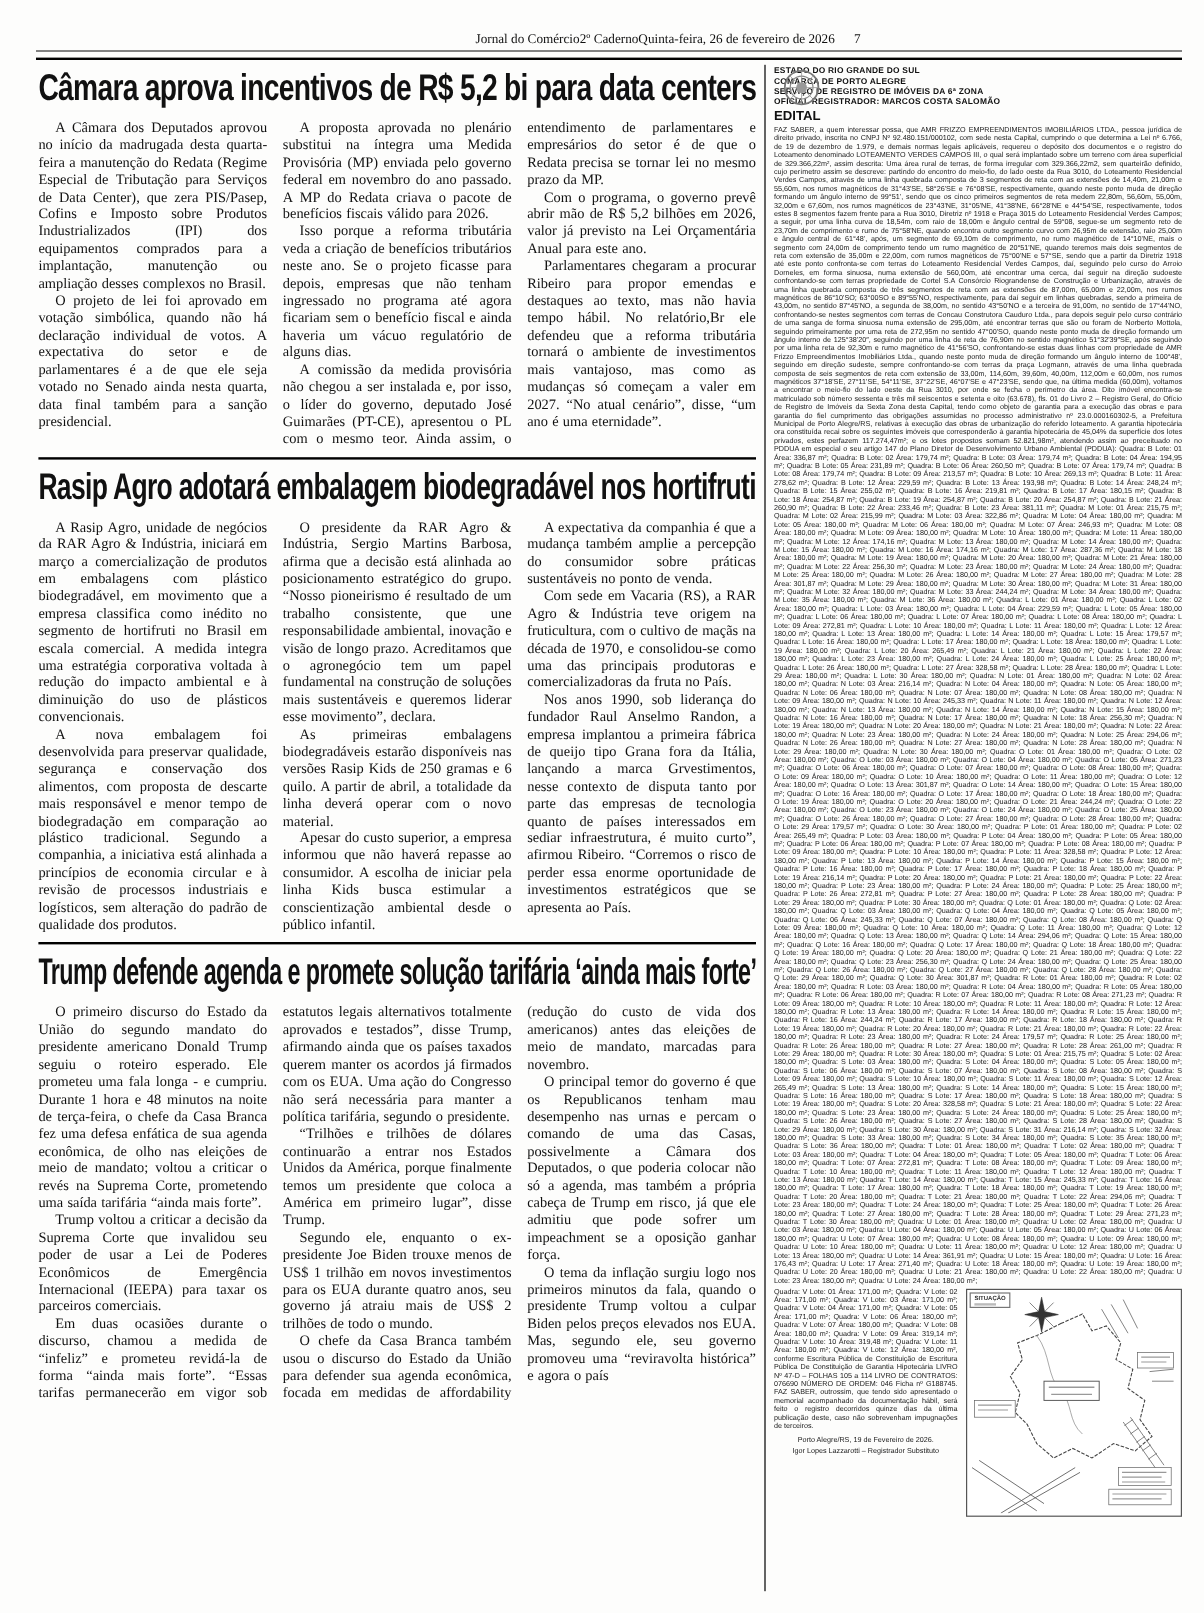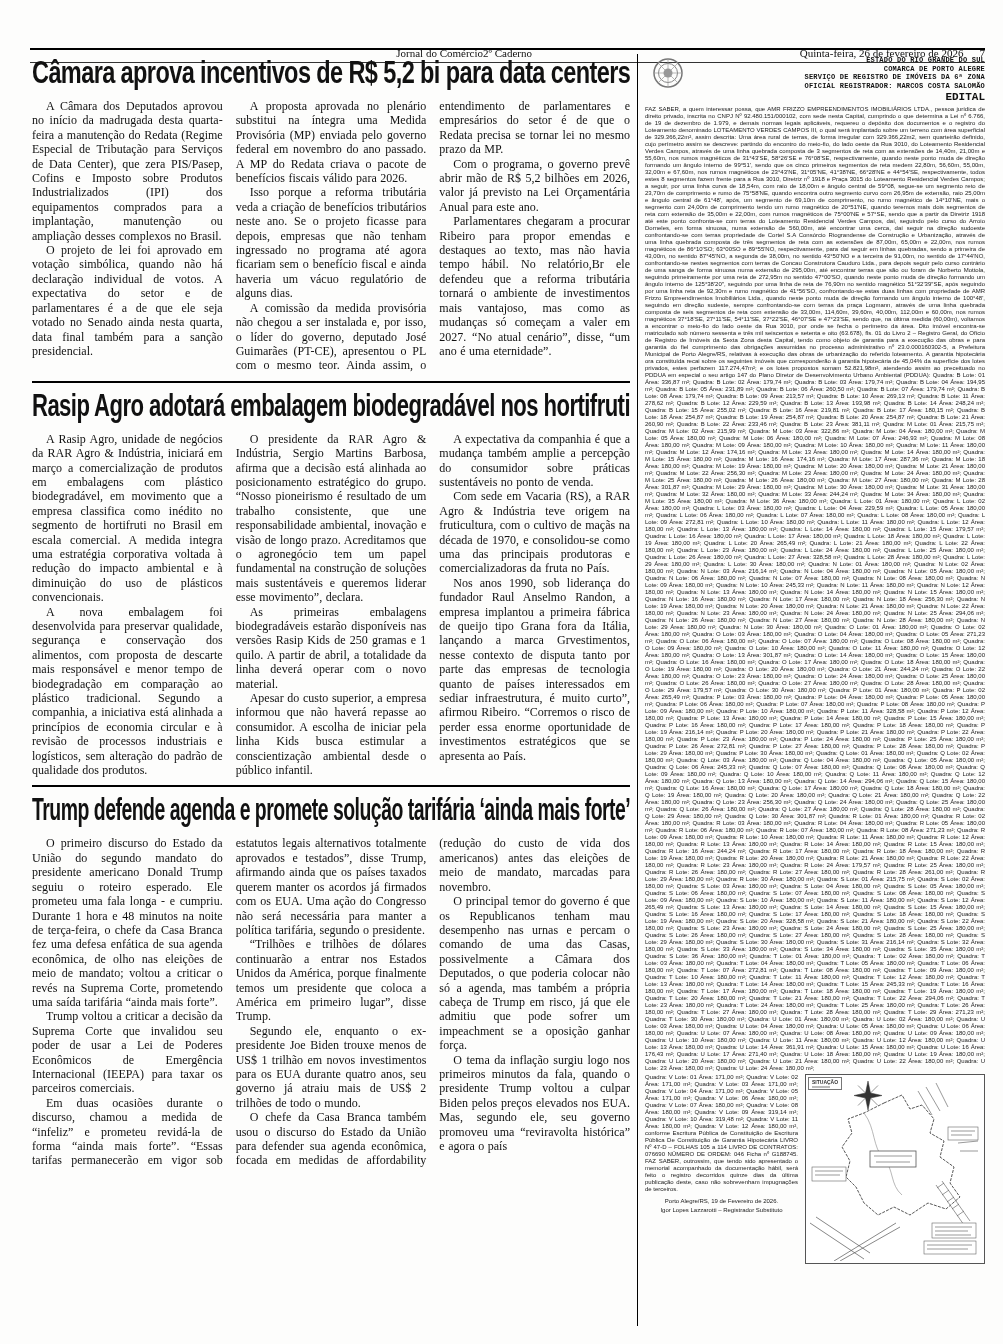--- a/index.html
+++ b/index.html
@@ -6,42 +6,42 @@
   body{
     width:1003px;height:1344px;position:relative;background:#fdfdfc;color:#111;
     font-family:"Liberation Serif",serif;overflow:hidden;
   }
   
   .page-header{
     position:absolute;left:30px;right:18px;top:27px;display:flex;align-items:baseline;
     font-size:11px;border-bottom:1px solid #333;padding-bottom:3px;
   }
   .ph-left{flex:1;text-align:right;}
-  .ph-center{flex:0 0 auto;text-align:center;margin-top:20px;}
-  .ph-right{flex:1;text-align:right;}
+  .ph-center{flex:0 0 auto;text-align:center;}
+  .ph-right{flex:1;}
   .ph-page{margin-left:16px;}
   .top-rule{position:absolute;left:30px;right:18px;top:48px;border-top:2.5px solid #000;}
 
   
   .articles{position:absolute;left:32px;top:54px;width:598px;}
   .article{margin:0 0 6px 0;}
   .article.ruled{border-top:2.5px solid #000;margin-top:8px;padding-top:4px;}
   .headline{
     font-family:"Liberation Sans",sans-serif;font-weight:bold;font-size:31px;
     letter-spacing:-0.8px;margin:1px 0 8px 0;white-space:nowrap;transform-origin:0 70%;
   }
   .cols{column-count:3;column-gap:13px;text-align:justify;}
   .cols p{font-size:12px;line-height:14.4px;margin:0;text-indent:14px;word-spacing:0.5px;}
 
   
   .vrule{position:absolute;left:637px;top:54px;bottom:18px;width:1px;background:#000;}
 
   
   .edital{position:absolute;left:645px;top:56px;width:340px;font-family:"Liberation Sans",sans-serif;}
-  .edital-head{position:relative;text-align:right;font-family:Liberation Mono, monospace;}
+  .edital-head{position:relative;text-align:left;}
   .emblem{position:absolute;left:6px;top:0;}
   .edital-head-lines div{font-size:7px;font-weight:bold;line-height:8.5px;letter-spacing:0.2px;}
   .edital-title{font-size:11px;font-weight:bold;line-height:13px;margin-top:1px;}
   .edital-text{
     font-size:6px;line-height:7px;text-align:justify;color:#1a1a1a;margin-top:2px;
     word-spacing:0.2px;
   }
   .edital-bottom{display:flex;gap:7px;margin-top:2px;}
   .edital-left{flex:1;font-size:6px;line-height:7px;text-align:justify;color:#1a1a1a;}
   .ed-date{margin:5px 0 0 0;text-align:center;font-size:6px;line-height:7px;}
@@ -80,21 +80,21 @@
           <p>Parlamentares chegaram a procurar Ribeiro para propor emendas e destaques ao texto, mas não havia tempo hábil. No relatório,Br ele defendeu que a reforma tributária tornará o ambiente de investimentos mais vantajoso, mas como as mudanças só começam a valer em 2027. “No atual cenário”, disse, “um ano é uma eternidade”.</p>
         </div>
     </section>
 
     <section class="article ruled">
       <h1 class="headline" style="transform: scaleX(0.713);">Rasip Agro adotará embalagem biodegradável nos hortifruti</h1>
       <div class="cols">
           <p>A Rasip Agro, unidade de negócios da RAR Agro &amp; Indústria, iniciará em março a comercialização de produtos em embalagens com plástico biodegradável, em movimento que a empresa classifica como inédito no segmento de hortifruti no Brasil em escala comercial. A medida integra uma estratégia corporativa voltada à redução do impacto ambiental e à diminuição do uso de plásticos convencionais.</p>
           <p>A nova embalagem foi desenvolvida para preservar qualidade, segurança e conservação dos alimentos, com proposta de descarte mais responsável e menor tempo de biodegradação em comparação ao plástico tradicional. Segundo a companhia, a iniciativa está alinhada a princípios de economia circular e à revisão de processos industriais e logísticos, sem alteração do padrão de qualidade dos produtos.</p>
           <p>O presidente da RAR Agro &amp; Indústria, Sergio Martins Barbosa, afirma que a decisão está alinhada ao posicionamento estratégico do grupo. “Nosso pioneirismo é resultado de um trabalho consistente, que une responsabilidade ambiental, inovação e visão de longo prazo. Acreditamos que o agronegócio tem um papel fundamental na construção de soluções mais sustentáveis e queremos liderar esse movimento”, declara.</p>
-          <p>As primeiras embalagens biodegradáveis estarão disponíveis nas versões Rasip Kids de 250 gramas e 1 quilo. A partir de abril, a totalidade da linha deverá operar com o novo material.</p>
+          <p>As primeiras embalagens biodegradáveis estarão disponíveis nas versões Rasip Kids de 250 gramas e 6 quilo. A partir de abril, a totalidade da linha deverá operar com o novo material.</p>
           <p>Apesar do custo superior, a empresa informou que não haverá repasse ao consumidor. A escolha de iniciar pela linha Kids busca estimular a conscientização ambiental desde o público infantil.</p>
           <p>A expectativa da companhia é que a mudança também amplie a percepção do consumidor sobre práticas sustentáveis no ponto de venda.</p>
           <p>Com sede em Vacaria (RS), a RAR Agro &amp; Indústria teve origem na fruticultura, com o cultivo de maçãs na década de 1970, e consolidou-se como uma das principais produtoras e comercializadoras da fruta no País.</p>
           <p>Nos anos 1990, sob liderança do fundador Raul Anselmo Randon, a empresa implantou a primeira fábrica de queijo tipo Grana fora da Itália, lançando a marca Grvestimentos, nesse contexto de disputa tanto por parte das empresas de tecnologia quanto de países interessados em sediar infraestrutura, é muito curto”, afirmou Ribeiro. “Corremos o risco de perder essa enorme oportunidade de investimentos estratégicos que se apresenta ao País.</p>
         </div>
     </section>
 
     <section class="article ruled">
       <h1 class="headline" style="transform: scaleX(0.627);">Trump defende agenda e promete solução tarifária ‘ainda mais forte’</h1>
       <div class="cols">

